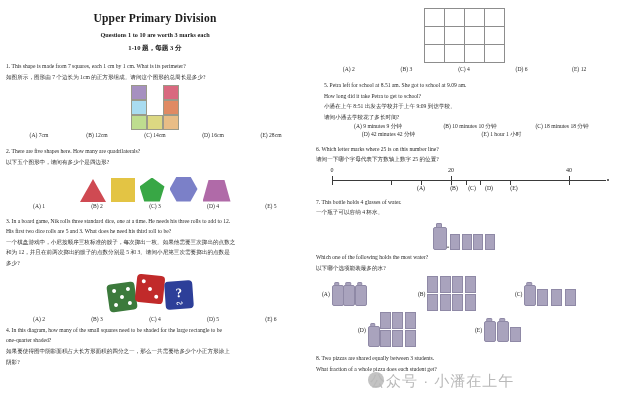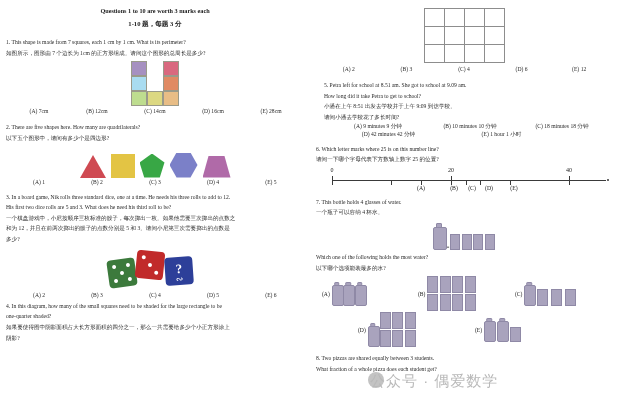--- a/index.html
+++ b/index.html
@@ -92,20 +92,21 @@
     border-radius:50%;background:#c3c3c3;
   }
 </style>
 </head>
 <body>
 
 <div class="page">
 
   <div class="col col-left">
 
+    <div class="title">Upper Primary Division</div>
     <div class="subtitle">Questions 1 to 10 are worth 3 marks each</div>
     <div class="subtitle-cn">1-10 题，每题 3 分</div>
 
     <div style="margin-top:8px;">
       <div class="q">1. This shape is made from 7 squares, each 1 cm by 1 cm.  What is its perimeter?</div>
       <div class="q cn">如图所示，图形由 7 个边长为 1cm 的正方形组成。请问这个图形的总周长是多少?</div>
 
       <div class="ushape">
         <div style="left:0px;top:0px;background:#a690c0;"></div>
         <div style="left:0px;top:15px;background:#a9dcf0;"></div>
@@ -403,15 +404,15 @@
     </div>
 
     <div style="margin-top:1px;">
       <div class="q">8. Two pizzas are shared equally between 3 students.</div>
       <div class="q">What fraction of a whole pizza does each student get?</div>
     </div>
 
   </div>
 
   <div class="wm-circ"></div>
-  <div class="watermark">公众号 · 偶爱数学</div>
+  <div class="watermark">公众号 · 小潘在上午</div>
 
 </div>
 
 </body></html>

